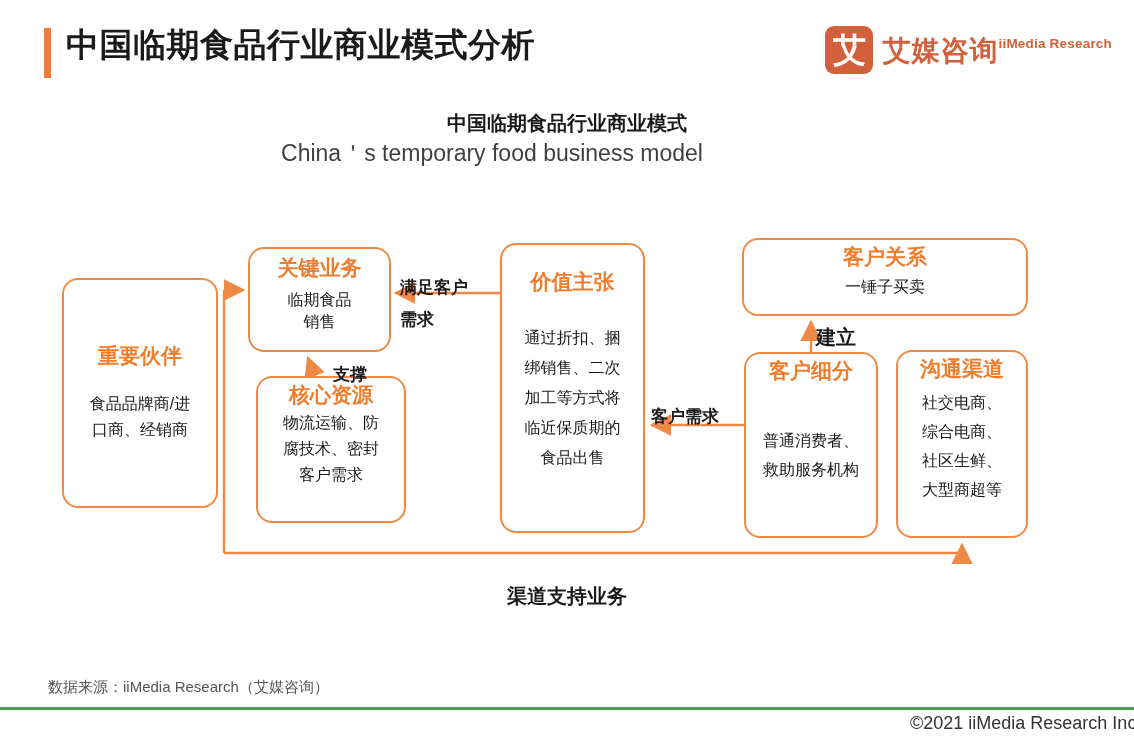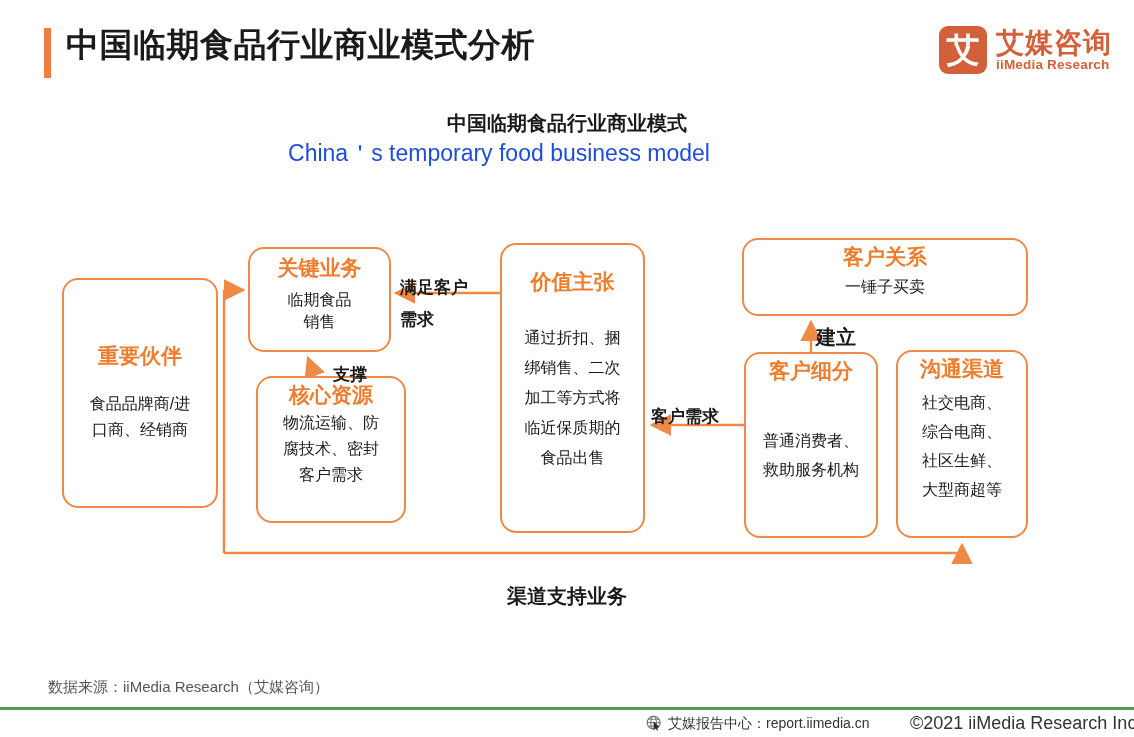--- a/index.html
+++ b/index.html
@@ -48,42 +48,42 @@
     width: 48px; height: 48px;
     background: #d2603a;
     border-radius: 9px;
     color: #ffffff;
     font-size: 33px;
     font-weight: bold;
     line-height: 48px;
     text-align: center;
     font-family: "DejaVu Sans", sans-serif;
   }
-  .logo-text { display: flex; flex-direction: column; justify-content: center; }
+  .logo-text { display: flex; justify-content: center; }
   .logo-cn {
     font-size: 28px; font-weight: bold; color: #d2603a;
     letter-spacing: 1px; line-height: 29px;
   }
   .logo-en {
     font-size: 13.5px; font-weight: bold; color: #d2603a;
     letter-spacing: 0.2px; line-height: 16px;
   }
 
   
   .chart-title-cn {
     position: absolute;
     left: 0; top: 110px; width: 1134px;
     text-align: center;
     font-size: 20px; font-weight: bold; color: #1a1a1a;
   }
   .chart-title-en {
     position: absolute;
-    left: 7px; top: 138px; width: 984px;
+    left: 0; top: 138px; width: 984px;
     text-align: center;
-    font-size: 23px; color: #1d4ed8;
+    font-size: 23px; color: #404040;
   }
 
   
   .diagram {
     position: absolute;
     left: 0; top: 0; width: 1134px; height: 737px;
   }
   .svg-layer {
     position: absolute; left: 0; top: 0;
     width: 1134px; height: 737px;
@@ -305,25 +305,14 @@
   </div>
   <div class="edge-label" id="lbl-support">支撑</div>
   <div class="edge-label" id="lbl-establish">建立</div>
   <div class="edge-label" id="lbl-demand">客户需求</div>
   <div class="edge-label" id="lbl-bottom">渠道支持业务</div>
 </div>
 
 <div class="source-note">数据来源：iiMedia Research（艾媒咨询）</div>
 <div class="footer-rule"></div>
 <div class="footer-bar">
-  <div class="footer-left">
-    <svg class="globe-icon" viewBox="0 0 20 20">
-      <circle cx="9" cy="9" r="7.6" fill="none" stroke="#666" stroke-width="1.2"></circle>
-      <ellipse cx="9" cy="9" rx="3.3" ry="7.6" fill="none" stroke="#666" stroke-width="1.1"></ellipse>
-      <line x1="1.4" y1="9" x2="16.6" y2="9" stroke="#666" stroke-width="1.1"></line>
-      <line x1="2.6" y1="5" x2="15.4" y2="5" stroke="#666" stroke-width="1"></line>
-      <line x1="2.6" y1="13" x2="15.4" y2="13" stroke="#666" stroke-width="1"></line>
-      <path d="M9,7.5 L9,17.5 L11.3,15.2 L12.9,18.2 L14.3,17.5 L12.7,14.6 L15.8,14.4 z" fill="#2b2b2b"></path>
-    </svg>
-    <span>艾媒报告中心：report.iimedia.cn</span>
-  </div>
   <div class="footer-right">©2021  iiMedia Research  Inc</div>
 </div>
 
 </body></html>

